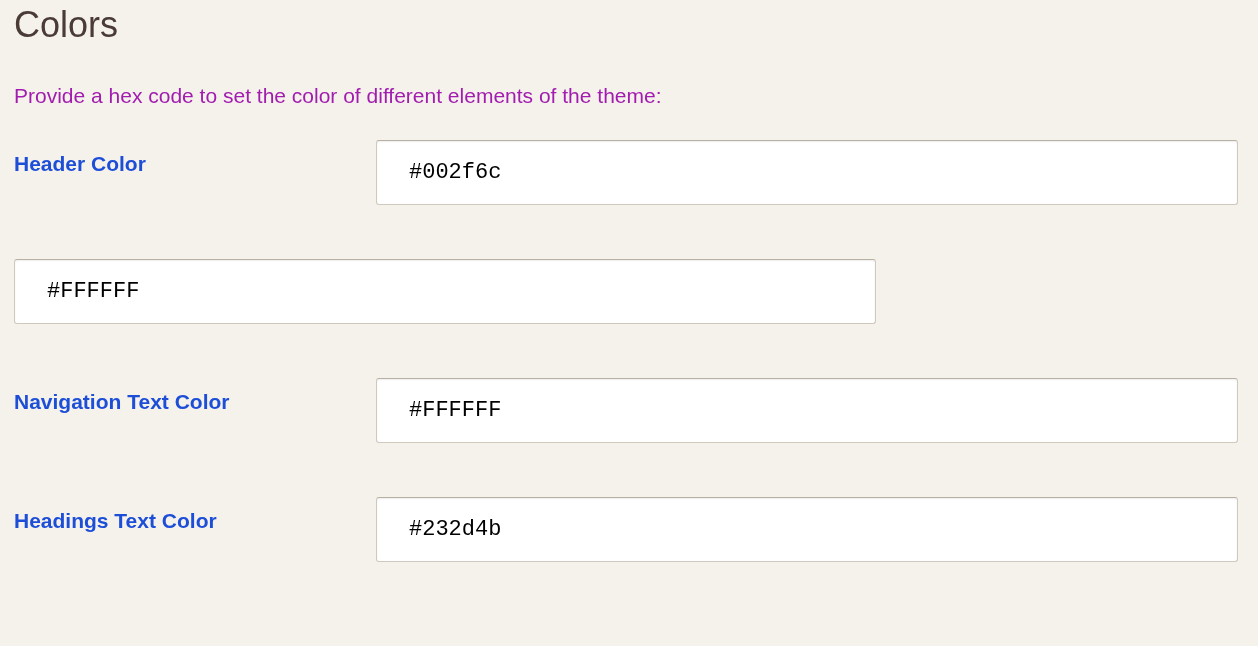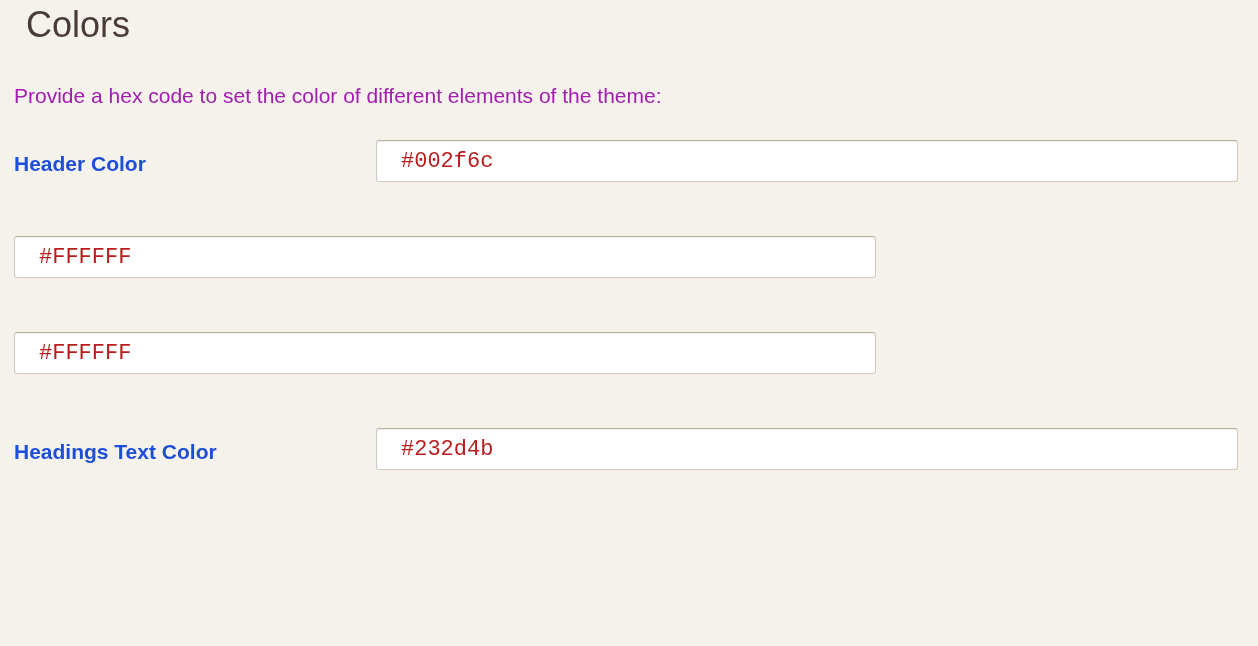--- a/index.html
+++ b/index.html
@@ -16,21 +16,20 @@
     }
     .container {
       padding: 0 14px;
     }
     .section-title {
       font-size: 36px;
       font-weight: 400;
       color: #4a3b36;
       margin-top: 4px;
       margin-bottom: 38px;
-      margin-left: 12px;
     }
     .section-description {
       font-size: 21px;
       font-weight: 400;
       color: #a21caf;
       margin-bottom: 32px;
     }
     .form-row {
       display: flex;
       align-items: flex-start;
@@ -40,25 +39,25 @@
       width: 362px;
       flex-shrink: 0;
       font-size: 21px;
       font-weight: 600;
       color: #1d4ed8;
       padding-top: 12px;
     }
     .form-input {
       flex: 1;
       max-width: 862px;
-      height: 42px;
-      padding: 0 24px;
+      height: 65px;
+      padding: 0 32px;
       font-size: 22px;
       font-family: "Courier New", Courier, monospace;
-      color: #b91c1c;
+      color: #000000;
       background-color: #ffffff;
       border: 1px solid #cfc9bd;
       border-top-color: #b8b1a3;
       border-radius: 3px;
       box-shadow: inset 0 1px 2px rgba(0,0,0,0.07);
       outline: none;
     }
   </style>
 </head>
 <body>
@@ -71,20 +70,21 @@
     <label class="form-label">Header Color</label>
     <input type="text" class="form-input" value="#002f6c" style="">
   </div>
 
   <div class="form-row">
     <input type="text" class="form-input" value="#FFFFFF" style="">
   </div>
 
 
   <div class="form-row">
+    <label class="form-label">Navigation Text Color</label>
     <input type="text" class="form-input" value="#FFFFFF" style="">
   </div>
 
   <div class="form-row">
     <label class="form-label">Headings Text Color</label>
     <input type="text" class="form-input" value="#232d4b" style="">
   </div>
 </div>
 
 </body></html>

